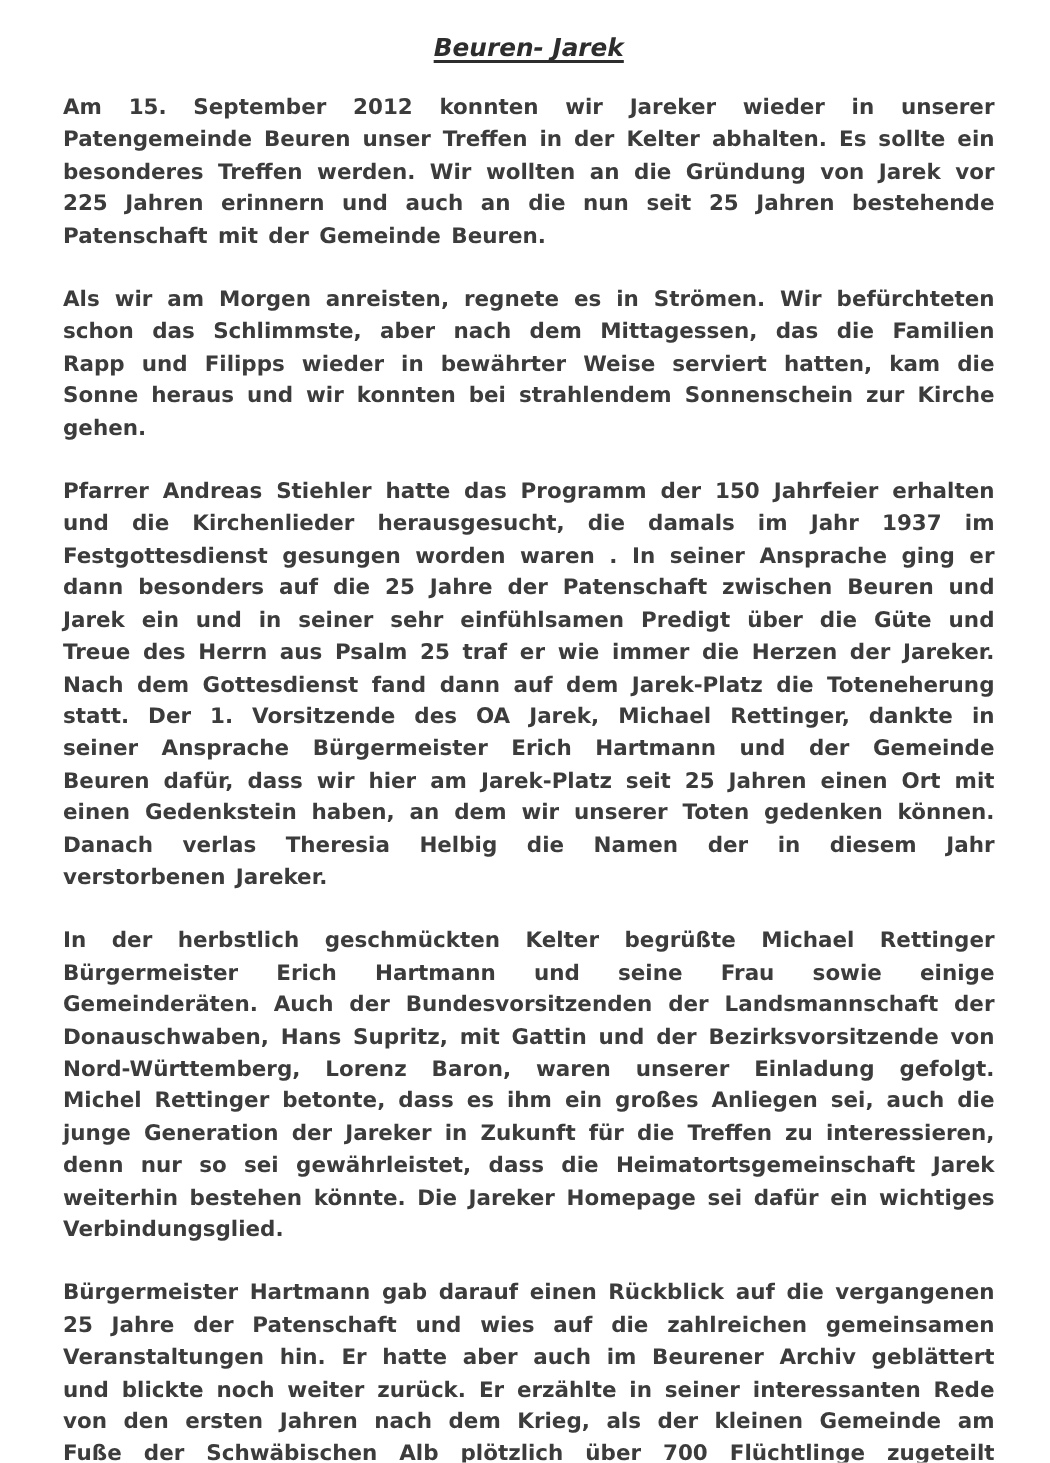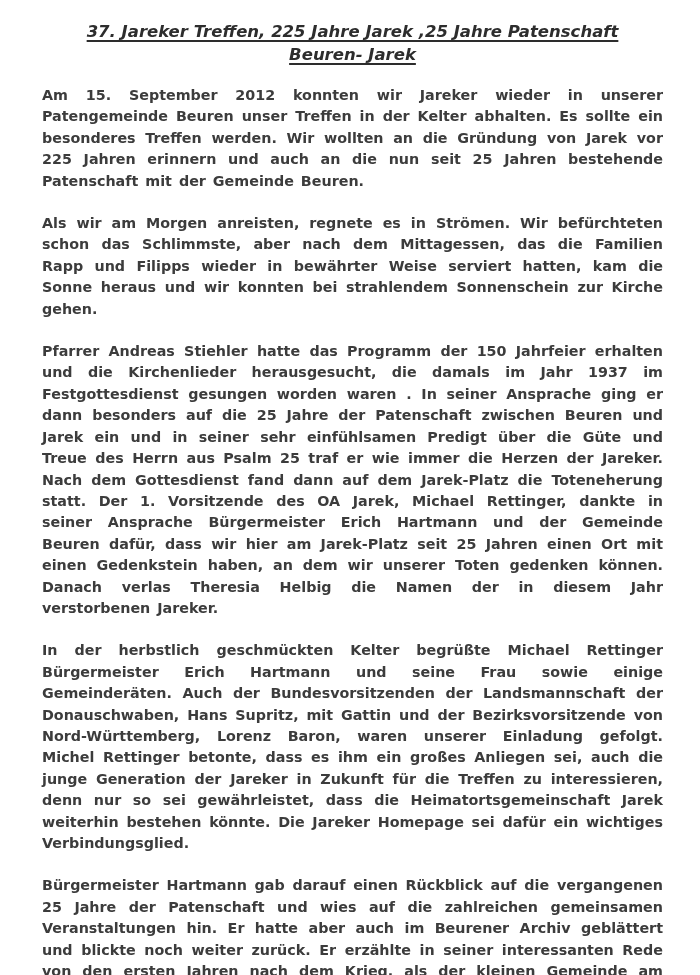--- a/index.html
+++ b/index.html
@@ -46,21 +46,20 @@
   .para-cut {
     margin-bottom: 0;
     text-align-last: justify;
   }
 </style>
 </head>
 <body>
 
 <div class="page">
   <h1 class="title">
-    <span class="title-line">37. Jareker Treffen, 225 Jahre Jarek ,25 Jahre Patenschaft</span>
     <span class="title-line">Beuren- Jarek</span>
   </h1>
 
   <p class="para">Am 15. September 2012 konnten wir Jareker wieder  in unserer Patengemeinde Beuren unser Treffen in der Kelter abhalten. Es sollte ein besonderes Treffen werden. Wir wollten  an die Gründung von Jarek vor 225 Jahren erinnern und auch an die nun seit 25 Jahren bestehende Patenschaft mit der Gemeinde Beuren.</p>
 
   <p class="para">Als wir am Morgen anreisten, regnete es in Strömen. Wir befürchteten schon das Schlimmste, aber nach dem  Mittagessen, das die Familien Rapp und Filipps wieder in bewährter Weise serviert hatten, kam die Sonne heraus und wir konnten bei strahlendem Sonnenschein zur Kirche gehen.</p>
 
   <p class="para">Pfarrer Andreas Stiehler hatte das Programm der 150 Jahrfeier erhalten und die Kirchenlieder herausgesucht, die  damals im Jahr 1937  im Festgottesdienst gesungen worden waren . In seiner Ansprache ging er dann besonders auf die 25 Jahre der Patenschaft zwischen Beuren und Jarek ein und in seiner sehr einfühlsamen Predigt über die Güte und Treue des Herrn aus Psalm 25 traf er wie immer die Herzen der Jareker. Nach dem Gottesdienst fand dann auf dem Jarek-Platz die Toteneherung statt. Der 1. Vorsitzende des OA Jarek, Michael Rettinger, dankte in seiner Ansprache Bürgermeister Erich Hartmann und der Gemeinde Beuren dafür, dass wir hier am Jarek-Platz seit 25 Jahren einen Ort mit einen Gedenkstein  haben, an dem wir unserer Toten gedenken können. Danach verlas Theresia Helbig die  Namen der in diesem Jahr verstorbenen Jareker.</p>
 
   <p class="para">In der herbstlich geschmückten Kelter  begrüßte Michael Rettinger Bürgermeister Erich Hartmann und seine Frau sowie einige  Gemeinderäten. Auch der Bundesvorsitzenden der Landsmannschaft der Donauschwaben, Hans Supritz, mit Gattin und der  Bezirksvorsitzende von Nord-Württemberg, Lorenz Baron, waren unserer Einladung gefolgt. Michel Rettinger betonte, dass es ihm ein großes Anliegen sei, auch die junge Generation der Jareker in Zukunft für die Treffen zu interessieren, denn nur so sei gewährleistet, dass die Heimatortsgemeinschaft Jarek weiterhin bestehen könnte. Die Jareker Homepage sei dafür ein  wichtiges Verbindungsglied.</p>

